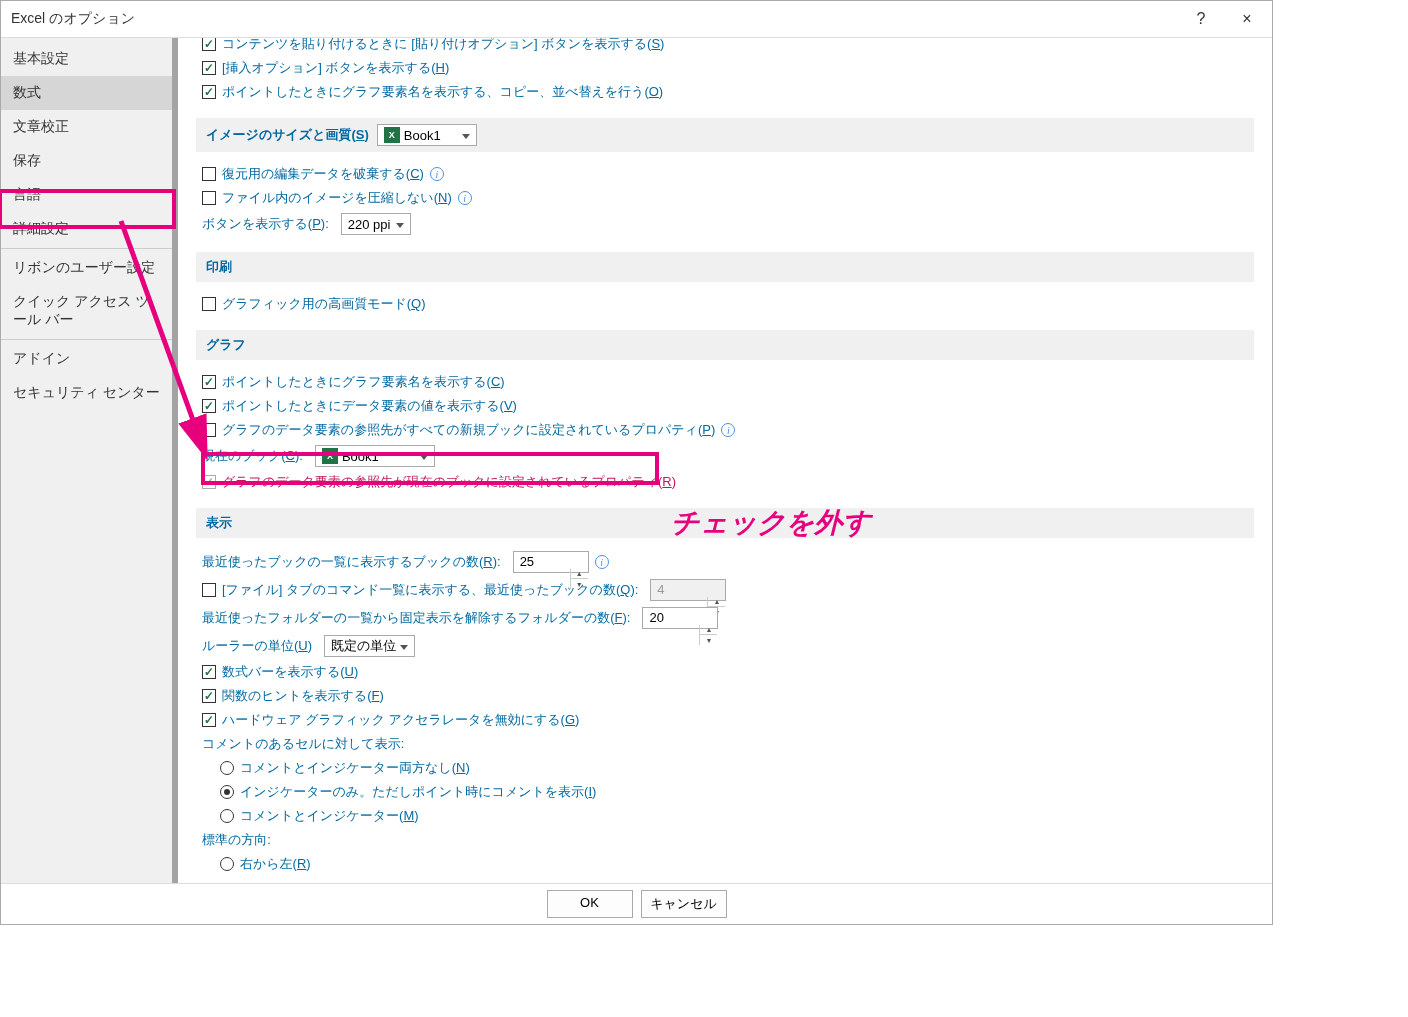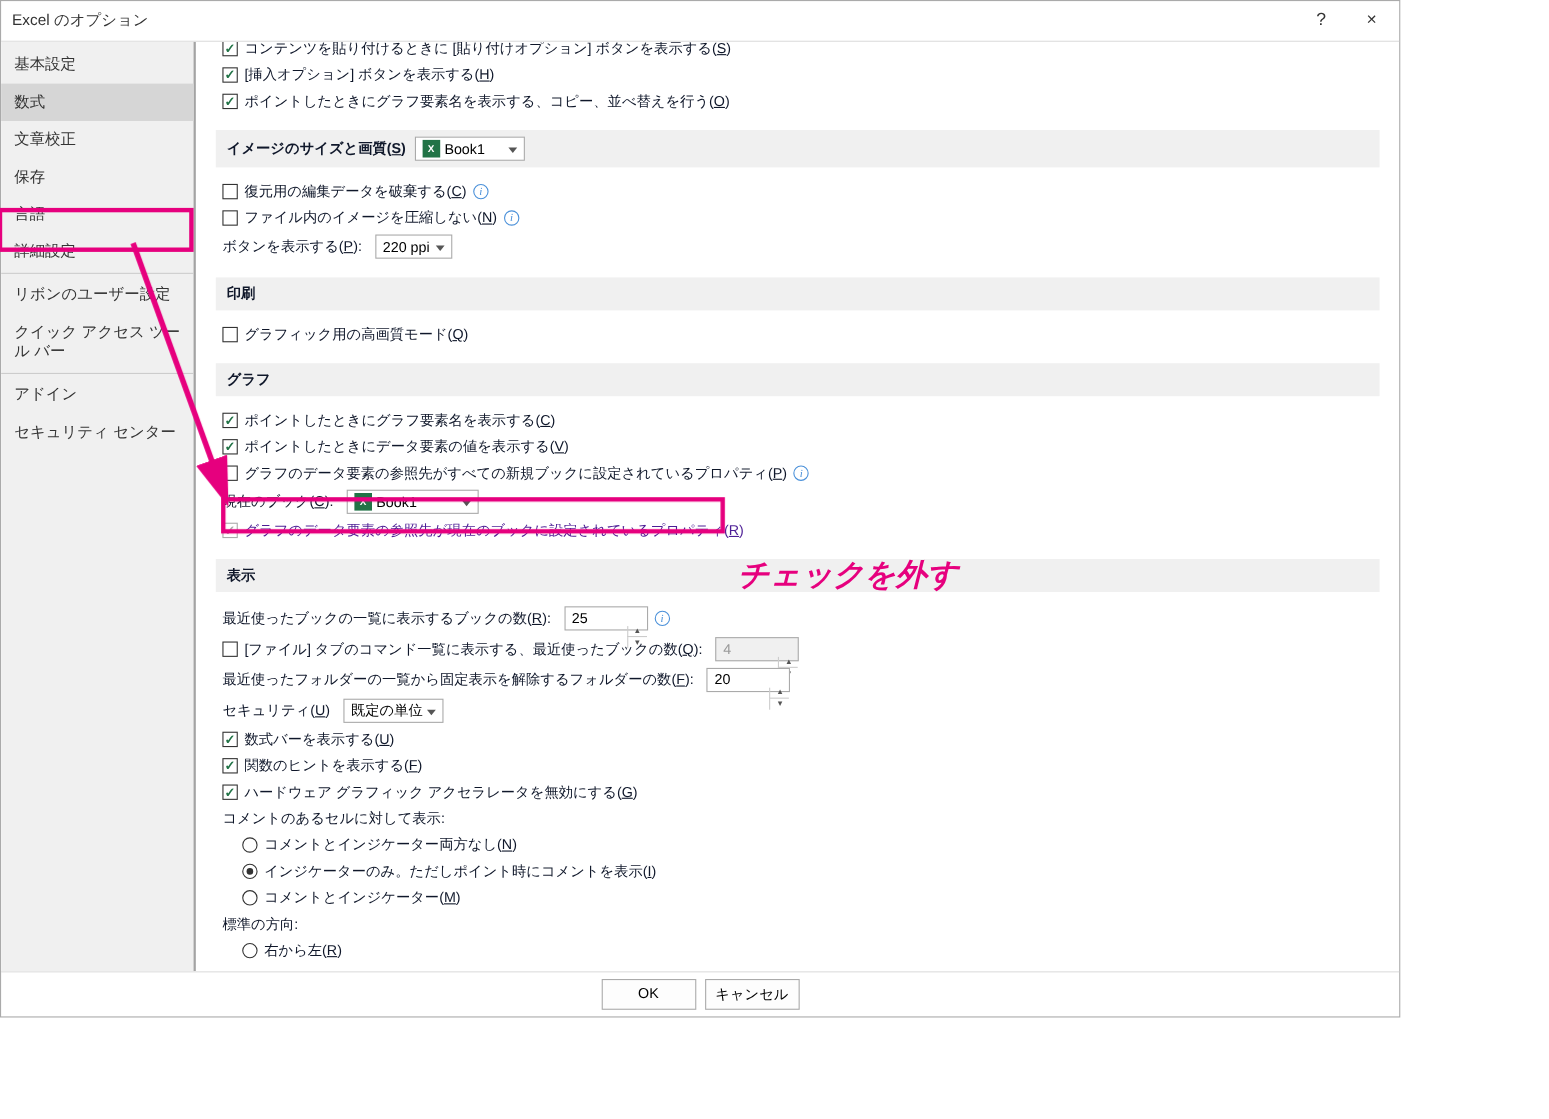--- a/index.html
+++ b/index.html
@@ -5,40 +5,40 @@
 * { box-sizing: border-box; margin: 0; padding: 0; font-family: "Yu Gothic UI", "Meiryo", sans-serif; font-size: 13px; }
 body { background: #fff; width: 1408px; height: 1017px; overflow: hidden; }
 
 .window { border: 1px solid #aaa; width: 1273px; height: 925px; display: flex; flex-direction: column; background: #fff; position: relative; }
 .titlebar { height: 36px; display: flex; align-items: center; padding: 0 2px 0 10px; }
 .titlebar .title { flex: 1; font-size: 14px; color: #333; }
 .titlebar .tb-btn { width: 46px; height: 32px; display: flex; align-items: center; justify-content: center; color: #333; font-size: 16px; cursor: pointer; }
 
 .body { flex: 1; display: flex; border-top: 1px solid #ddd; overflow: hidden; }
 
-.sidebar { width: 177px; background: #f0f0f0; border-right: 2px solid #a3a3a3; padding-top: 4px; }
+.sidebar { width: 177px; background: #f0f0f0; border-right: 6px solid #a3a3a3; padding-top: 4px; }
 .sidebar .item { padding: 8px 12px; color: #333; cursor: pointer; font-size: 14px; }
 .sidebar .item.selected { background: #d6d6d6; }
 .sidebar .sep { height: 1px; background: #ccc; margin: 2px 0; }
 
 .content { flex: 1; overflow-y: auto; position: relative; padding: 0 18px 10px 18px; }
 
 .section-header { background: #f0f0f0; padding: 6px 10px; font-weight: bold; margin: 14px 0 10px 0; border: none; }
 .section-header.with-combo { display: flex; align-items: center; gap: 8px; }
 .section-header.with-combo .combo { font-weight: normal; }
 
 .row { display: flex; align-items: center; padding: 3px 0 3px 6px; gap: 6px; }
 .row.indent { padding-left: 24px; }
 .checkbox { width: 14px; height: 14px; border: 1px solid #333; display: inline-flex; align-items: center; justify-content: center; flex-shrink: 0; cursor: pointer; }
 .checkbox.checked::after { content: "✓"; font-size: 12px; color: #217346; font-weight: bold; line-height: 1; }
 .checkbox.disabled { border-color: #aaa; }
 .checkbox.disabled.checked::after { color: #aaa; }
 .radio { width: 14px; height: 14px; border: 1px solid #333; border-radius: 50%; display: inline-flex; align-items: center; justify-content: center; flex-shrink: 0; cursor: pointer; }
 .radio.checked::after { content: ""; width: 6px; height: 6px; background: #333; border-radius: 50%; }
-.lbl { color: #0f172a; }
+.lbl { color: #0369a1; }
 .lbl .ul { text-decoration: underline; }
 .lbl.bold { font-weight: bold; }
 
 .info-icon { width: 14px; height: 14px; border-radius: 50%; border: 1px solid #4a90d9; color: #4a90d9; display: inline-flex; align-items: center; justify-content: center; font-size: 10px; font-family: Georgia, serif; font-style: italic; cursor: pointer; }
 
 .combo { border: 1px solid #aaa; background: #fff; padding: 2px 18px 2px 6px; position: relative; display: inline-flex; align-items: center; min-width: 80px; height: 22px; cursor: pointer; }
 .combo::after { content: ""; position: absolute; right: 6px; top: 50%; transform: translateY(-20%); border-left: 4px solid transparent; border-right: 4px solid transparent; border-top: 5px solid #555; }
 .combo .xl-icon { width: 16px; height: 16px; background: #217346; color: #fff; font-size: 9px; font-weight: bold; display: inline-flex; align-items: center; justify-content: center; margin-right: 4px; }
 
 .spin { border: 1px solid #aaa; padding: 2px 22px 2px 6px; width: 76px; height: 22px; position: relative; background: #fff; }
@@ -146,21 +146,21 @@
       </div>
       <div class="row">
         <span class="lbl"><span>現在のブック(</span><span class="ul">C</span><span>):</span></span>
         <span class="combo" style="min-width:120px;margin-left:6px">
           <span class="xl-icon">X</span>
           <span>Book1</span>
         </span>
       </div>
       <div class="row">
         <span class="checkbox checked disabled"></span>
-        <span class="lbl" style="color:#4c1d95"><span>グラフのデータ要素の参照先が現在のブックに設定されているプロパティ(</span><span class="ul">R</span><span>)</span></span>
+        <span class="lbl" style="color:#be185d"><span>グラフのデータ要素の参照先が現在のブックに設定されているプロパティ(</span><span class="ul">R</span><span>)</span></span>
       </div>
 
       <div class="section-header"><span class="lbl bold">表示</span></div>
       <div class="row">
         <span class="lbl"><span>最近使ったブックの一覧に表示するブックの数(</span><span class="ul">R</span><span>):</span></span>
         <span class="spin" style="margin-left:6px"><span>25</span><span class="sp">
               <span>▲</span>
               <span>▼</span>
             </span></span>
         <span class="info-icon">i</span>
@@ -174,21 +174,21 @@
             </span></span>
       </div>
       <div class="row">
         <span class="lbl"><span>最近使ったフォルダーの一覧から固定表示を解除するフォルダーの数(</span><span class="ul">F</span><span>):</span></span>
         <span class="spin" style="margin-left:6px"><span>20</span><span class="sp">
               <span>▲</span>
               <span>▼</span>
             </span></span>
       </div>
       <div class="row">
-        <span class="lbl"><span>セキュリティ(</span><span class="ul">U</span><span>)</span></span>
+        <span class="lbl"><span>ルーラーの単位(</span><span class="ul">U</span><span>)</span></span>
         <span class="combo" style="min-width:86px;margin-left:6px">
             <span>既定の単位</span>
           </span>
       </div>
       <div class="row">
         <span class="checkbox checked"></span>
         <span class="lbl"><span>数式バーを表示する(</span><span class="ul">U</span><span>)</span></span>
       </div>
       <div class="row">
         <span class="checkbox checked"></span>

